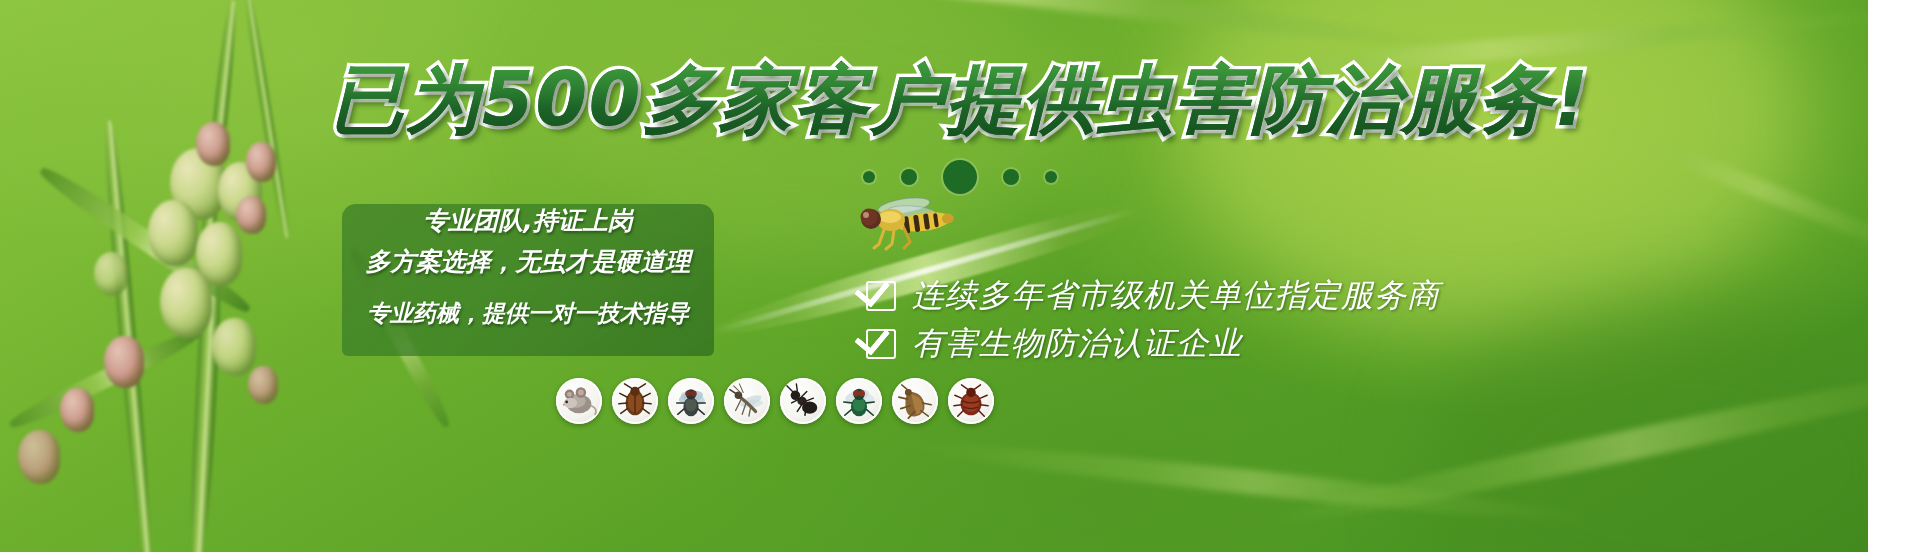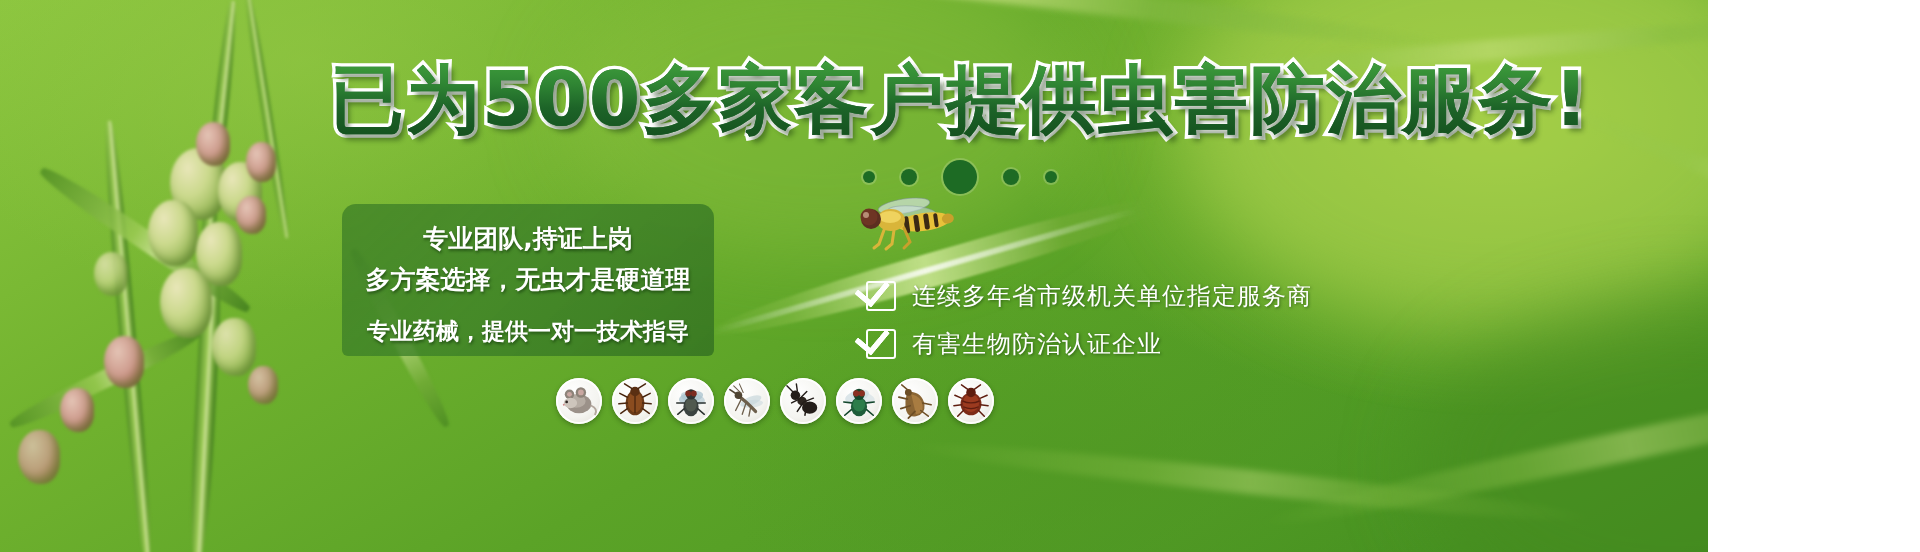--- a/index.html
+++ b/index.html
@@ -1,24 +1,25 @@
 <!DOCTYPE html>
 <html><head>
 <meta charset="utf-8">
 <style>
   html,body{margin:0;padding:0;}
   body{width:1920px;height:552px;overflow:hidden;font-family:"Liberation Sans","DejaVu Sans",sans-serif;}
 
   #banner{
-    position:relative;width:1708px;height:552px;overflow:hidden;
+    position:relative;width:1868px;height:552px;overflow:hidden;
     background:
       radial-gradient(ellipse 700px 420px at 1500px 120px, rgba(160,205,60,.85) 0%, rgba(120,180,40,0) 70%),
       radial-gradient(ellipse 520px 300px at 1100px 480px, rgba(80,150,35,.55) 0%, rgba(80,150,35,0) 72%),
       radial-gradient(ellipse 560px 360px at 300px 60px, rgba(150,200,70,.55) 0%, rgba(150,200,70,0) 70%),
       linear-gradient(150deg,#8cc63f 0%,#72b32f 28%,#5ba327 55%,#4f9a24 78%,#3f8a1e 100%);
+    font-style: italic;
   }
   .blade{
     position:absolute;
     background:linear-gradient(90deg,rgba(90,150,40,.0) 0%,rgba(150,200,80,.75) 35%,rgba(200,225,130,.9) 50%,rgba(130,185,65,.7) 70%,rgba(90,150,40,0) 100%);
     border-radius:50%;
     filter:blur(3px);
   }
   .softglow{position:absolute;border-radius:50%;filter:blur(38px);}
 
   
@@ -71,39 +72,39 @@
     position:absolute;left:342px;top:204px;width:372px;height:152px;
     background:linear-gradient(135deg,rgba(58,124,38,.72) 0%,rgba(60,128,40,.78) 45%,rgba(50,112,33,.80) 100%);
     border-radius:14px 14px 6px 6px;
     backdrop-filter:blur(1px);
   }
   #panel .line{
     color:#fff;font-weight:bold;text-align:center;white-space:nowrap;
     text-shadow:1px 2px 3px rgba(10,40,5,.55);
     font-family:"DejaVu Sans","Liberation Sans",sans-serif;
   }
-  #panel .l1{font-size:25px;margin-top:18px;letter-spacing:0px;}
+  #panel .l1{font-size:25px;letter-spacing:0px;}
   #panel .l2{font-size:25px;margin-top:8px;letter-spacing:0px;}
   #panel .l3{font-size:23px;margin-top:20px;letter-spacing:0px;}
 
   
   #checks{position:absolute;left:866px;top:272px;}
   .check-row{display:flex;align-items:center;height:48px;}
   .cbox{
     width:26px;height:26px;border:2px solid #ffffff;border-radius:3px;
     position:relative;flex:0 0 auto;margin-right:16px;
   }
   .cbox:after{
     content:"";position:absolute;left:3px;top:3px;width:24px;height:16px;
     border-left:6px solid #fff;border-bottom:6px solid #fff;
     transform:rotate(-50deg);transform-origin:left bottom;
     border-radius:2px;
   }
   .check-label{
-    color:#fff;font-size:24px;letter-spacing:1px;white-space:nowrap;
+    color:#fff;font-size:32px;letter-spacing:1px;white-space:nowrap;
     font-family:"DejaVu Sans","Liberation Sans",sans-serif;
     text-shadow:1px 1px 3px rgba(10,40,5,.5);
   }
 
   
   #fly{position:absolute;left:846px;top:196px;width:120px;height:60px;}
 
   
   #pests{position:absolute;left:556px;top:378px;display:flex;gap:10px;}
   .pest{

